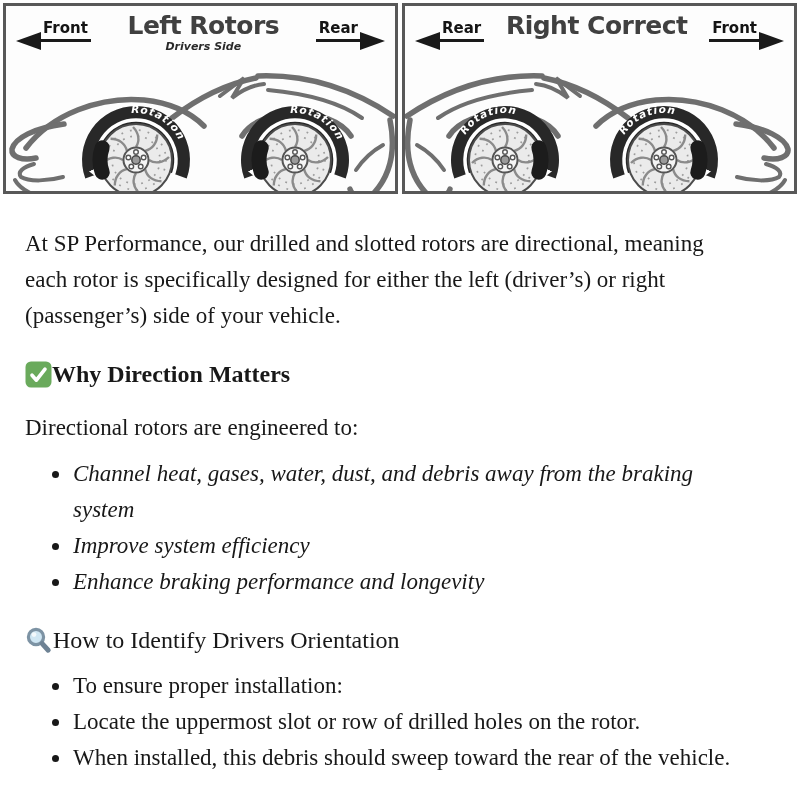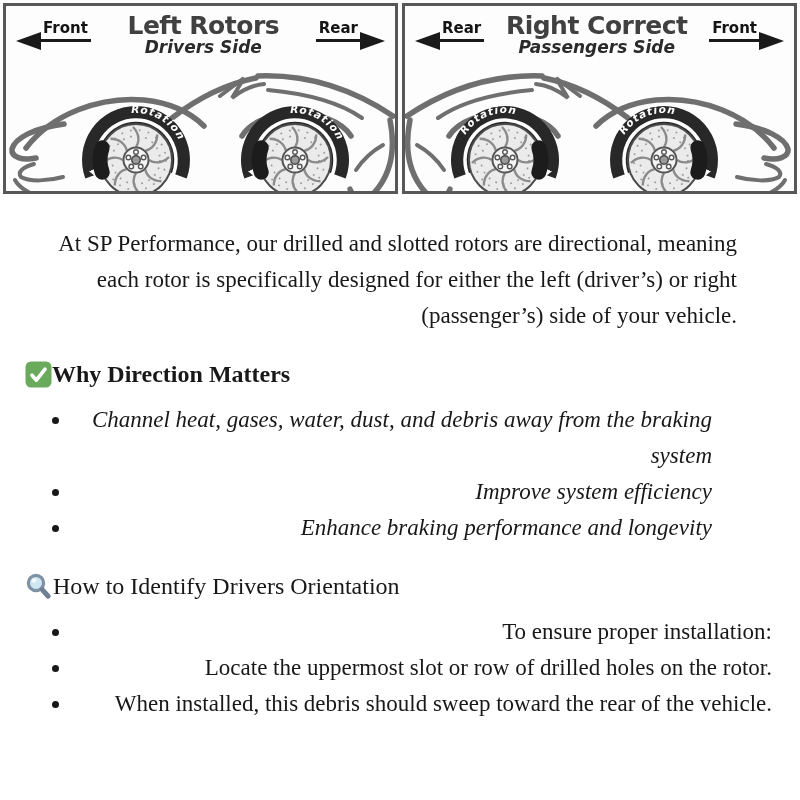--- a/index.html
+++ b/index.html
@@ -16,21 +16,21 @@
     flex: 1; border: 3px solid #585858; background: #fdfdfd;
     position: relative; overflow: hidden;
   }
   .panel-header {
     display: flex; justify-content: space-between; align-items: flex-start;
     padding: 7px 34px 0 34px; height: 50px;
     font-family: "DejaVu Sans", "Liberation Sans", sans-serif;
   }
   .panel-title-block { text-align: center; flex: 1; }
   .panel-title { font-size: 25px; font-weight: bold; color: #404040; line-height: 26px; letter-spacing: -0.5px; }
-  .panel-subtitle { font-size: 17px; font-weight: bold; font-style: italic; color: #2a2a2a; line-height: 16px; }
+  .panel-subtitle { font-size: 11px; font-weight: bold; font-style: italic; color: #2a2a2a; line-height: 16px; }
   .dir {
     position: relative; margin-top: 7px;
     font-size: 15px; font-weight: bold; color: #141414;
     padding: 0 3px 2px 3px; border-bottom: 3.5px solid #1a1a1a; line-height: 17px;
   }
   .tri { position: absolute; bottom: -11px; width: 0; height: 0;
          border-top: 9px solid transparent; border-bottom: 9px solid transparent; }
   .tri-left  { left: -24px;  border-right: 25px solid #1a1a1a; }
   .tri-right { right: -24px; border-left: 25px solid #1a1a1a; }
 
@@ -38,21 +38,21 @@
   .car-stroke { fill: none; stroke: #6f6f6f; stroke-width: 5.5; stroke-linecap: round; }
   .car-stroke-thin { fill: none; stroke: #6f6f6f; stroke-width: 4; stroke-linecap: round; }
   .rot-arrow { fill: none; stroke: #ffffff; stroke-width: 3.5; }
   .caliper { fill: none; stroke: #1c1c1c; stroke-width: 15; stroke-linecap: round; }
   .rot-text {
     fill: #ffffff; font-family: "DejaVu Sans", "Liberation Sans", sans-serif;
     font-size: 10.5px; font-weight: bold; font-style: italic; letter-spacing: 1.1px;
   }
 
   
-  article { padding: 15px 28px 0 25px; font-size: 23px; text-align: right; }
+  article { padding: 15px 28px 0 25px; font-size: 23px; }
   .intro { line-height: 36px; max-width: 712px; margin-top: 1px; }
   .sec-heading {
     display: flex; align-items: center; gap: 0;
     font-size: 24px; margin-top: 25px; line-height: 30px;
   }
   .sec-heading.bold { font-weight: bold; }
   .sec-heading.regular { font-weight: normal; }
   .sec-heading .emoji { flex: 0 0 auto; display: inline-flex; }
   .lead { margin-top: 24px; line-height: 30px; }
   ul.blist { margin-top: 13px; padding-left: 47px; list-style: disc; }
@@ -159,21 +159,20 @@
   </section>
 
   <section class="panel">
     <div class="panel-header">
       <div class="dir">
         <span class="tri tri-left"></span>
         <span>Rear</span>
       </div>
       <div class="panel-title-block">
         <div class="panel-title">Right Correct</div>
-        <div class="panel-subtitle">Passengers Side</div>
       </div>
       <div class="dir">
         <span>Front</span>
         <span class="tri tri-right"></span>
       </div>
     </div>
     <svg class="car-svg" xmlns="http://www.w3.org/2000/svg" xmlns:xlink="http://www.w3.org/1999/xlink" viewBox="0 0 389 156" preserveAspectRatio="xMidYMax meet">
       <use xlink:href="#carbody" href="#carbody" transform="translate(389,0) scale(-1,1)"></use>
       <g transform="translate(100,104)">
         <use xlink:href="#wheelR" href="#wheelR"></use>
@@ -194,20 +193,21 @@
   <h2 class="sec-heading bold">
     <span class="emoji">
       <svg width="27" height="27" viewBox="0 0 27 27" xmlns="http://www.w3.org/2000/svg">
         <rect x="0.5" y="0.5" width="26" height="26" rx="5.5" fill="#6aaa5c"></rect>
         <path d="M7 14.2 L11.4 19.2 L20 8.2" fill="none" stroke="#ffffff" stroke-width="3.6" stroke-linecap="round" stroke-linejoin="round"></path>
       </svg>
     </span>
     <span>Why Direction Matters</span>
   </h2>
 
+  <p class="lead">Directional rotors are engineered to:</p>
 
   <ul class="blist first">
     <li>Channel heat, gases, water, dust, and debris away from the braking system</li>
     <li>Improve system efficiency</li>
     <li>Enhance braking performance and longevity</li>
   </ul>
 
   <h2 class="sec-heading regular">
     <span class="emoji">
       <svg width="28" height="29" viewBox="0 0 28 29" xmlns="http://www.w3.org/2000/svg">

